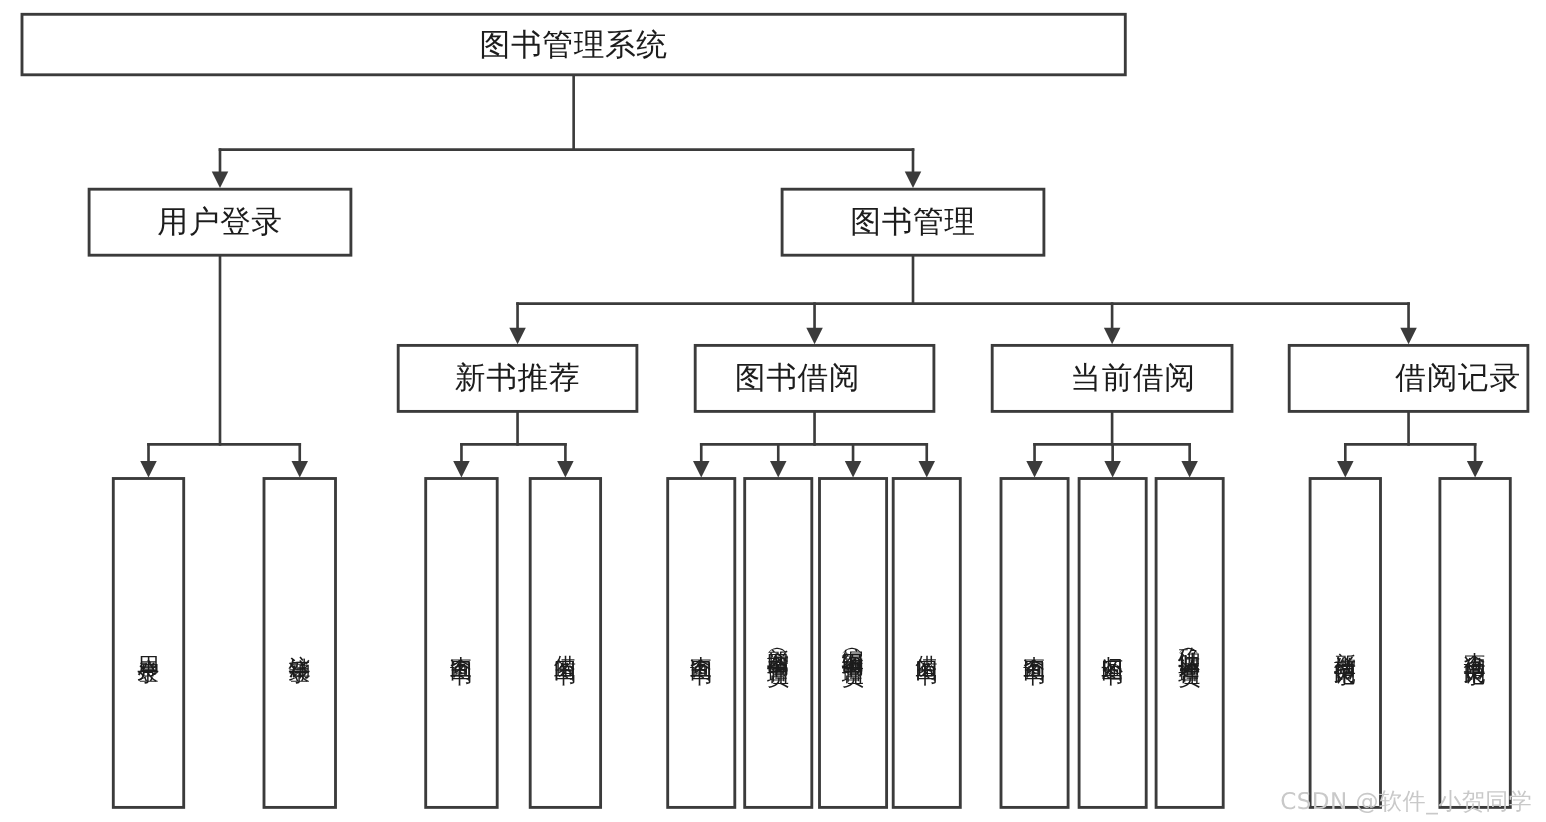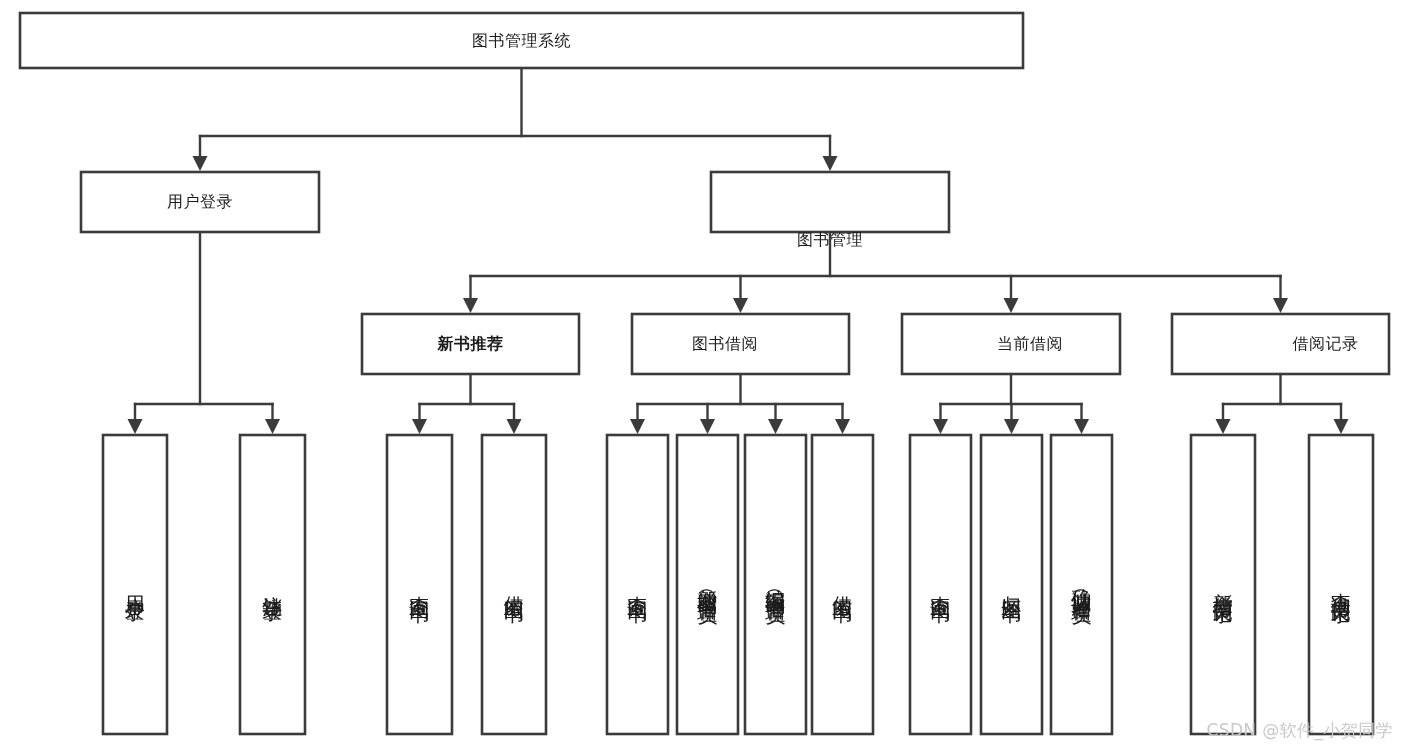--- a/index.html
+++ b/index.html
@@ -42,40 +42,40 @@
     fill: #3b3b3b;
     stroke: none;
   }
   
   .node-label {
     position: absolute;
     display: flex;
     align-items: center;
     justify-content: center;
     color: #1c1c1c;
-    font-size: 16px;
+    font-size: 28px;
     line-height: 1.12;
     letter-spacing: 0.5px;
     white-space: nowrap;
     pointer-events: none;
     user-select: none;
   }
   .node-label.vertical {
     writing-mode: vertical-rl;
     text-orientation: upright;
     white-space: normal;
     letter-spacing: 2.5px;
     font-size: 20px;
   }
   .watermark {
     position: absolute;
     right: 12px;
     bottom: 5px;
     color: #c9c9c9;
-    font-size: 17px;
+    font-size: 21px;
     letter-spacing: 0.4px;
     white-space: nowrap;
     user-select: none;
   }
 </style>
 </head>
 <body>
 
 <div id="diagram-root">
 
@@ -154,24 +154,24 @@
         <rect x="1051" y="435" width="61" height="299" class="node-box"></rect>
         <rect x="1172" y="314" width="217" height="60" class="node-box"></rect>
         <rect x="1191" y="435" width="64" height="299" class="node-box"></rect>
         <rect x="1309" y="435" width="64" height="299" class="node-box"></rect>
       </g>
   </svg>
 
   <div id="labels-layer">
       <div class="node-label" style="left: 20px; top: 13px; width: 1003px; height: 55px;">图书管理系统</div>
       <div class="node-label" style="left: 81px; top: 172px; width: 238px; height: 60px;">用户登录</div>
-      <div class="node-label" style="left: 711px; top: 172px; width: 238px; height: 60px; margin-top: 38px;">图书管理</div>
+      <div class="node-label" style="left: 711px; top: 172px; width: 238px; height: 60px;">图书管理</div>
       <div class="node-label vertical" style="left: 103px; top: 435px; width: 64px; height: 299px;">用户登录</div>
       <div class="node-label vertical" style="left: 240px; top: 435px; width: 65px; height: 299px;">注销登录</div>
-      <div class="node-label" style="left: 362px; top: 314px; width: 217px; height: 60px; font-weight: bold;">新书推荐</div>
+      <div class="node-label" style="left: 362px; top: 314px; width: 217px; height: 60px;">新书推荐</div>
       <div class="node-label vertical" style="left: 387px; top: 435px; width: 65px; height: 299px;">查询图书</div>
       <div class="node-label vertical" style="left: 482px; top: 435px; width: 64px; height: 299px;">借阅图书</div>
       <div class="node-label" style="left: 632px; top: 314px; width: 186px; height: 60px;">图书借阅</div>
       <div class="node-label vertical" style="left: 607px; top: 435px; width: 61px; height: 299px;">查询图书</div>
       <div class="node-label vertical" style="left: 677px; top: 435px; width: 61px; height: 299px;">新增图书（管理员）</div>
       <div class="node-label vertical" style="left: 745px; top: 435px; width: 61px; height: 299px;">编辑图书（管理员）</div>
       <div class="node-label vertical" style="left: 812px; top: 435px; width: 61px; height: 299px;">借阅图书</div>
       <div class="node-label" style="left: 902px; top: 314px; width: 218px; height: 60px; margin-left: 19px;">当前借阅</div>
       <div class="node-label vertical" style="left: 910px; top: 435px; width: 61px; height: 299px;">查询图书</div>
       <div class="node-label vertical" style="left: 981px; top: 435px; width: 61px; height: 299px;">归还图书</div>

